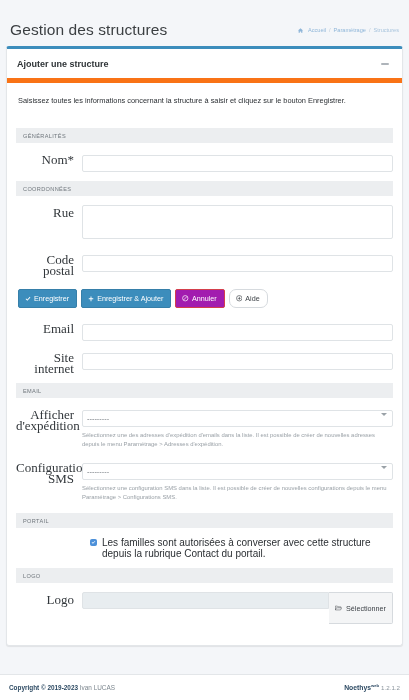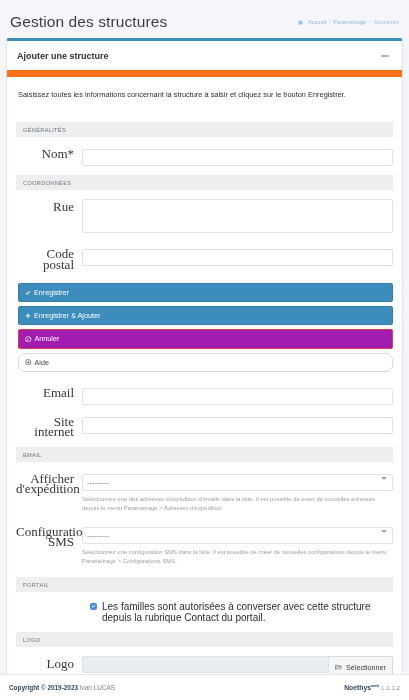--- a/index.html
+++ b/index.html
@@ -9,21 +9,21 @@
     background: #f4f6f9;
     font-family: "Liberation Sans", sans-serif;
     color: #212529;
     overflow: hidden;
   }
   .page { width: 409px; height: 700px; position: relative; background: #f4f6f9; }
 
   
   .content-header {
     display: flex; align-items: center; justify-content: space-between;
-    padding: 12px 10px 6px 10px;
+    padding: 20px 10px 6px 10px;
   }
   .page-title {
     font-size: 15.5px; font-weight: 400; color: #3b3f42;
     letter-spacing: .1px; line-height: 20px;
   }
   .breadcrumb {
     display: flex; align-items: center; gap: 3px;
     font-size: 5.6px; color: #8fb6d9; white-space: nowrap;
   }
   .breadcrumb .crumb { color: #8fb6d9; }
@@ -37,21 +37,21 @@
     margin: 0 6px;
     background: #fff;
     border: 1px solid #e3e6e9;
     border-top: 3px solid #3c8dbc;
     border-radius: 3px;
     box-shadow: 0 1px 1px rgba(0,0,0,.08);
   }
   .card-header {
     display:flex; align-items:center; justify-content:space-between;
     padding: 8px 10px 7px 10px;
-    border-bottom: 7px solid #f97316;
+    border-bottom: 5px solid #f97316;
   }
   .card-title { font-size: 9px; font-weight: bold; color: #2f3437; }
   .collapse-btn {
     width: 14px; height: 14px; display:flex; align-items:center; justify-content:center;
     color: #9aa2a9; cursor: pointer;
   }
   .collapse-btn .minus { width: 8px; height: 2px; background: #aeb4ba; border-radius:1px; }
 
   .card-body { padding: 10px 9px 12px 9px; }
 
@@ -104,21 +104,21 @@
     position:absolute; right:6px; top:6px; pointer-events:none;
     width:0;height:0;border-left:3px solid transparent;border-right:3px solid transparent;
     border-top:3.5px solid #9aa1a7;
   }
   .help-text {
     font-size: 5.9px; color: #9aa1a7; line-height: 9px;
     margin-top: 4px; margin-bottom: 2px;
   }
 
   
-  .btn-row { display:flex; gap: 4px; margin: 13px 0 13px 0; padding-left: 2px; flex-direction: column; }
+  .btn-row { display:flex; gap: 4px; margin: 13px 0 13px 0; padding-left: 2px; }
   .btn {
     display:inline-flex; align-items:center; gap:3px;
     border-radius: 2px; border: 1px solid transparent;
     font-size: 7.2px; line-height: 1;
     padding: 5px 7px 5px 6px;
     cursor: pointer; white-space: nowrap;
     font-family: "Liberation Sans", sans-serif;
   }
   .btn-primary { background: #3c8dbc; border-color:#367fa9; color:#fff; }
   .btn-danger  { background: #a21caf; border-color:#d43f4c; color:#fff; }
@@ -135,21 +135,21 @@
     display:flex; align-items:center; justify-content:center; cursor:pointer;
   }
   .cb svg { display:block; }
   .check-label { font-size: 10px; color: #2b2f33; line-height: 11px; }
 
   
   .logo-group { display:flex; }
   .logo-group .form-input { border-top-right-radius:0; border-bottom-right-radius:0; }
   .btn-select {
     display:inline-flex; align-items:center; gap:4px;
-    height:23px; padding: 0 6px;
+    height:32px; padding: 0 6px;
     background:#f4f5f6; border:1px solid #d6dade; border-left:none;
     border-top-right-radius:2px; border-bottom-right-radius:2px;
     font-size:7.2px; color:#3a3f44; cursor:pointer; white-space:nowrap;
   }
   .btn-select svg { display:block; }
 
   
   .footer {
     position:absolute; left:0; right:0; bottom:0;
     height: 26px;

